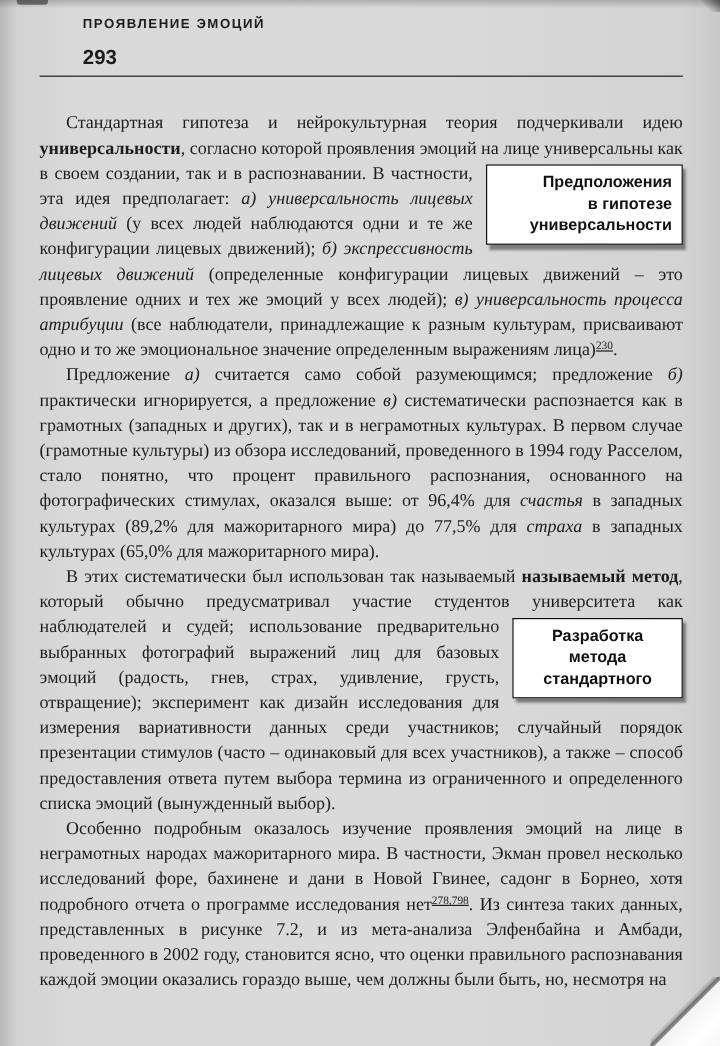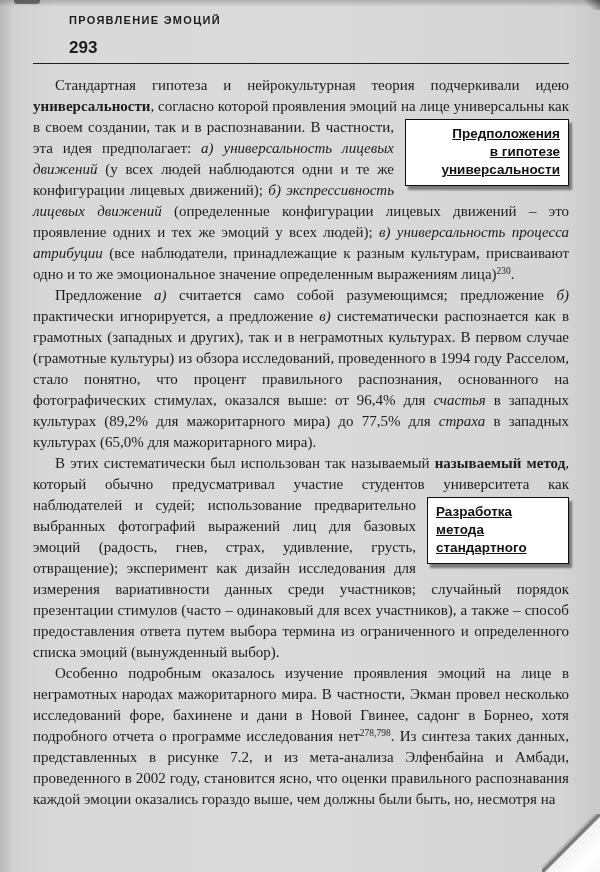--- a/index.html
+++ b/index.html
@@ -41,47 +41,46 @@
   .page-number { font-size: 17px; font-weight: bold; margin-left: 36px; }
   .heading {
     margin-top: 17px;
     font-family: "Liberation Sans", sans-serif;
     font-weight: bold; font-style: italic;
     font-size: 18px; line-height: 21px;
     color: #161616;
   }
   .heading-line2 { padding-left: 62px; }
   .body-text {
-    margin-top: 11px;
+    margin-top: 29px;
     font-size: 15px; line-height: 21px;
     text-align: justify;
   }
   .para { text-indent: 22px; }
   .para span { text-indent: 0; }
   .b { font-weight: bold; }
   .i { font-style: italic; }
-  .sup { font-size: 9.5px; position: relative; top: -5px; line-height: 0; }
+  .sup { font-size: 9.5px; position: relative; top: -5px; line-height: 0; text-decoration: underline; }
   .note-box {
     float: right; clear: right;
     display: block;
     background: #ffffff;
     border: 1px solid #0e0e0e;
     box-shadow: 3px 4px 2px rgba(70,70,70,0.65);
     padding: 5px 8px 6px 8px;
     margin: 2px 0 6px 11px;
     font-family: "Liberation Sans", sans-serif;
     font-weight: bold; font-style: normal;
     font-size: 13.5px; line-height: 18px;
     color: #111111;
     text-indent: 0;
-    text-decoration: underline;
   }
   .note-box .box-line { display: block; }
   .note-box-0 { width: 146px; text-align: right; }
-  .note-box-1 { width: 124px; text-align: left; }
+  .note-box-1 { width: 124px; text-align: center; }
   .page-curl {
     position: absolute; right: 0; bottom: 0;
     width: 58px; height: 58px;
     background: linear-gradient(135deg,
       rgba(0,0,0,0) 0%, rgba(0,0,0,0) 44%,
       rgba(0,0,0,0.22) 48%,
       #6f6f6f 49%, #8a8a8a 52%,
       #f2f2f2 53%, #ffffff 78%, #f7f7f7 100%);
   }
 </style>

